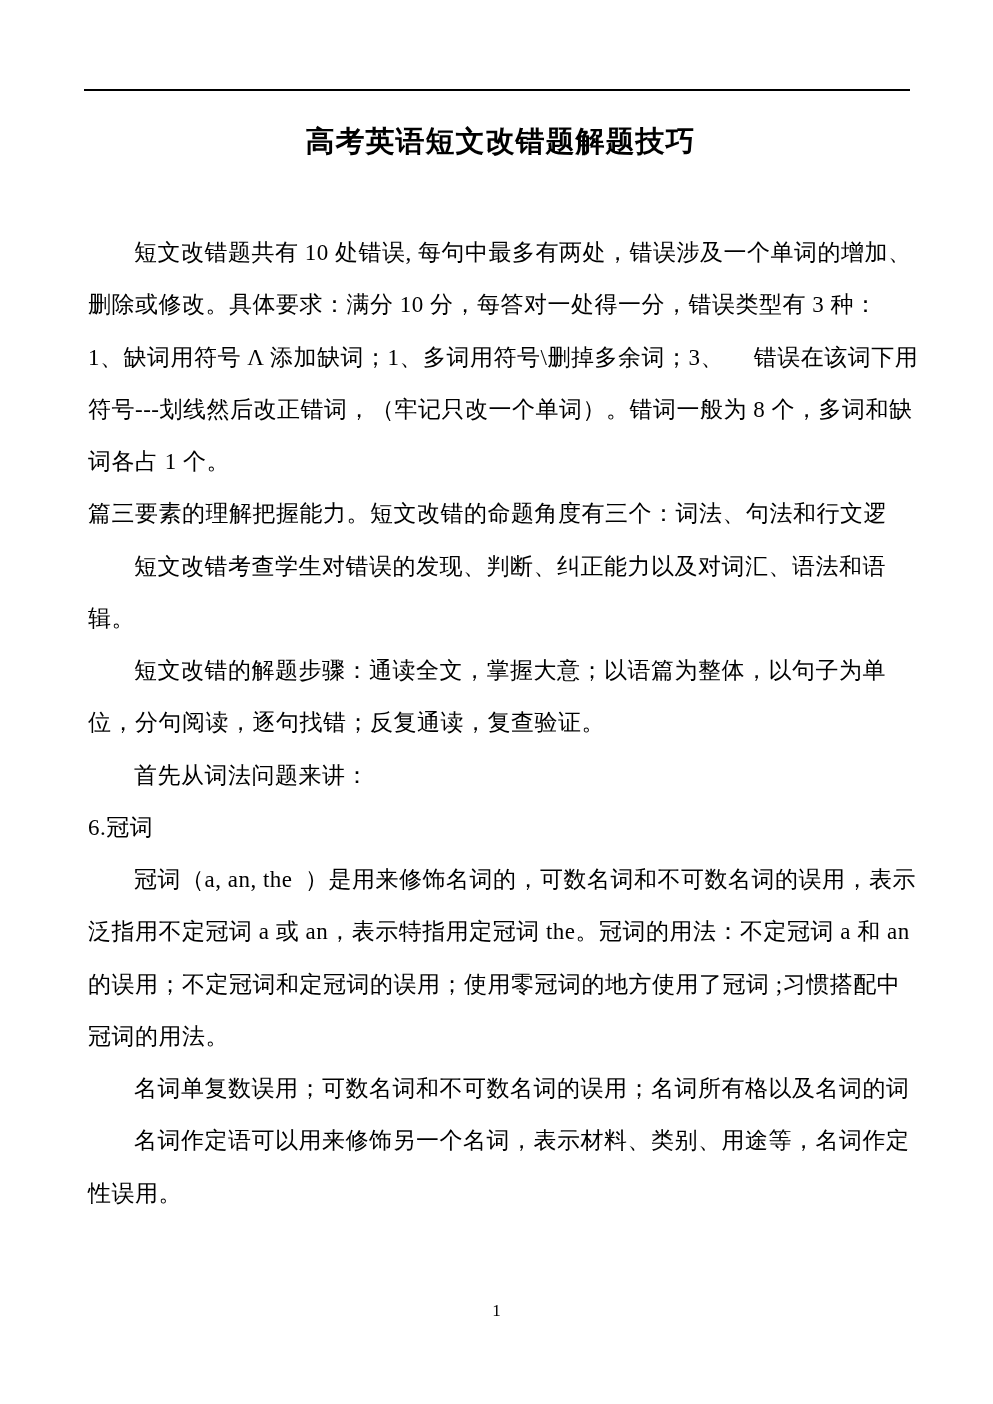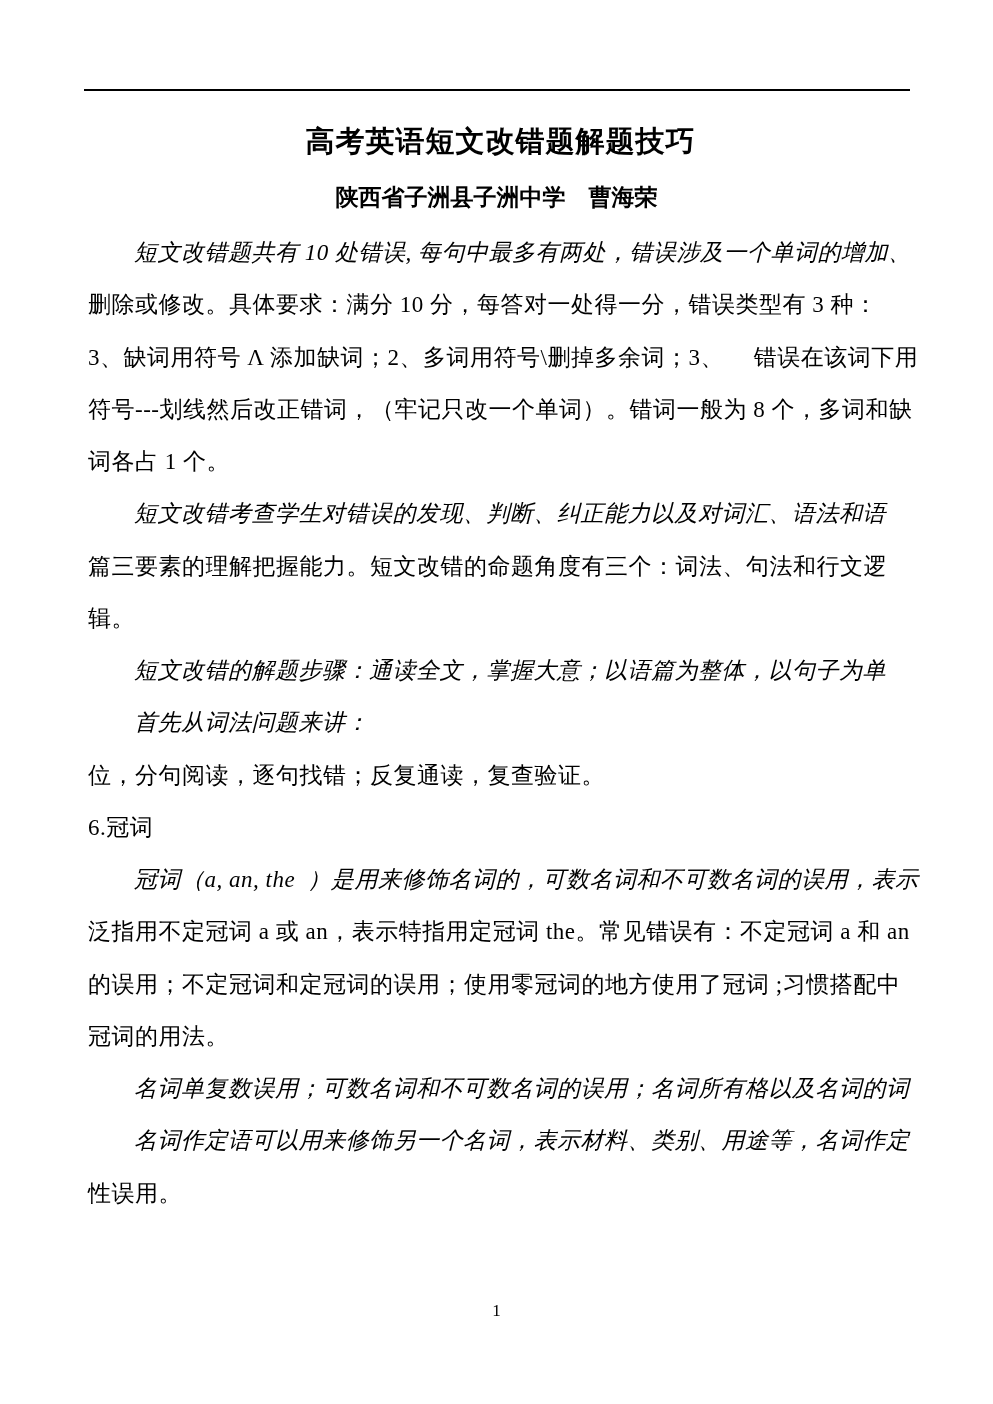--- a/index.html
+++ b/index.html
@@ -55,58 +55,56 @@
   }
   .line {
     height: 52.25px;
     line-height: 52.25px;
     font-size: 23px;
     white-space: pre;
     letter-spacing: 0.5px;
   }
   .line.indent {
     padding-left: 46px;
-    font-style: italic;
   }
   .page-number {
     position: absolute;
     top: 1299px;
     left: 0;
     width: 100%;
     text-align: center;
     font-size: 17px;
     line-height: 24px;
   }
 </style>
 </head>
 <body>
 
 <div class="page">
 
   <div class="header-rule"></div>
 
   <div class="doc-title">高考英语短文改错题解题技巧</div>
 
-  <div class="doc-subtitle">陕西省子洲县子洲中学　曹海荣</div>
 
   <div class="body-text">
       <div class="line indent">短文改错题共有 10 处错误, 每句中最多有两处，错误涉及一个单词的增加、</div>
       <div class="line">删除或修改。具体要求：满分 10 分，每答对一处得一分，错误类型有 3 种：</div>
-      <div class="line">3、缺词用符号 Λ 添加缺词；2、多词用符号\删掉多余词；3、　 错误在该词下用</div>
+      <div class="line">1、缺词用符号 Λ 添加缺词；1、多词用符号\删掉多余词；3、　 错误在该词下用</div>
       <div class="line">符号---划线然后改正错词，（牢记只改一个单词）。错词一般为 8 个，多词和缺</div>
       <div class="line">词各占 1 个。</div>
+      <div class="line">篇三要素的理解把握能力。短文改错的命题角度有三个：词法、句法和行文逻</div>
       <div class="line indent">短文改错考查学生对错误的发现、判断、纠正能力以及对词汇、语法和语</div>
-      <div class="line">篇三要素的理解把握能力。短文改错的命题角度有三个：词法、句法和行文逻</div>
       <div class="line">辑。</div>
       <div class="line indent">短文改错的解题步骤：通读全文，掌握大意；以语篇为整体，以句子为单</div>
+      <div class="line">位，分句阅读，逐句找错；反复通读，复查验证。</div>
       <div class="line indent">首先从词法问题来讲：</div>
-      <div class="line">位，分句阅读，逐句找错；反复通读，复查验证。</div>
       <div class="line">6.冠词</div>
       <div class="line indent">冠词（a, an, the  ）是用来修饰名词的，可数名词和不可数名词的误用，表示</div>
-      <div class="line">泛指用不定冠词 a 或 an，表示特指用定冠词 the。常见错误有：不定冠词 a 和 an</div>
+      <div class="line">泛指用不定冠词 a 或 an，表示特指用定冠词 the。冠词的用法：不定冠词 a 和 an</div>
       <div class="line">的误用；不定冠词和定冠词的误用；使用零冠词的地方使用了冠词 ;习惯搭配中</div>
       <div class="line">冠词的用法。</div>
       <div class="line indent">名词单复数误用；可数名词和不可数名词的误用；名词所有格以及名词的词</div>
       <div class="line indent">名词作定语可以用来修饰另一个名词，表示材料、类别、用途等，名词作定</div>
       <div class="line">性误用。</div>
     </div>
 
   <div class="page-number">1</div>
 
 </div>

